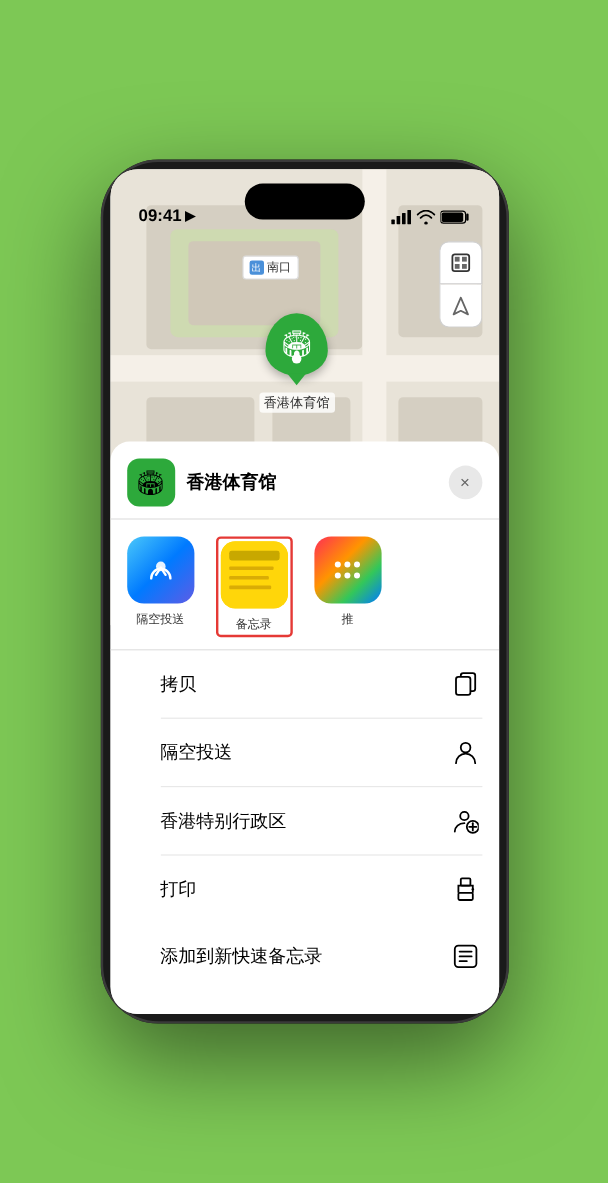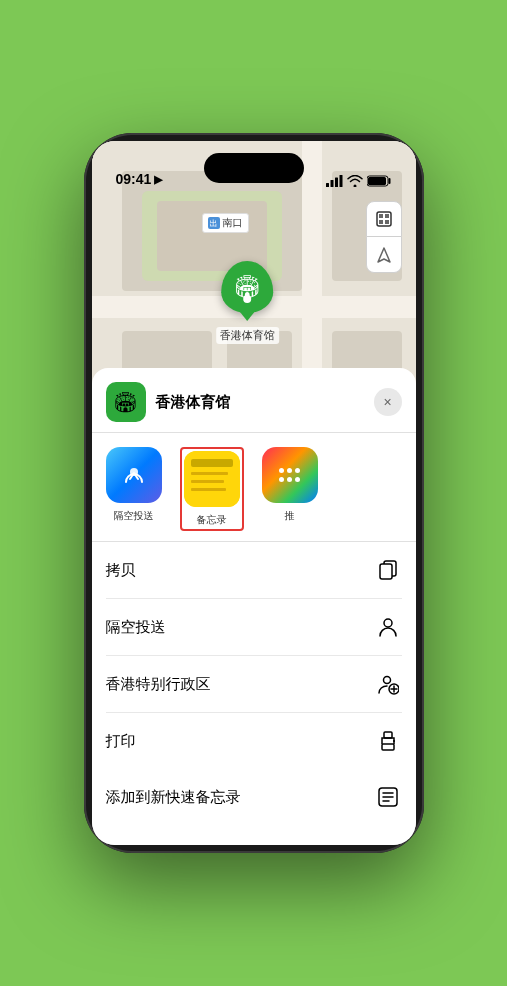--- a/index.html
+++ b/index.html
@@ -325,20 +325,21 @@
     .more-dot {
       width: 5px;
       height: 5px;
       background: white;
       border-radius: 50%;
     }
 
     
     .action-list {
       padding: 0 14px;
+      margin-left: 28px;
     }
 
     .action-item {
       display: flex;
       align-items: center;
       justify-content: space-between;
       padding: 14px 0;
       border-bottom: 0.5px solid #e8e8e8;
       cursor: pointer;
     }

